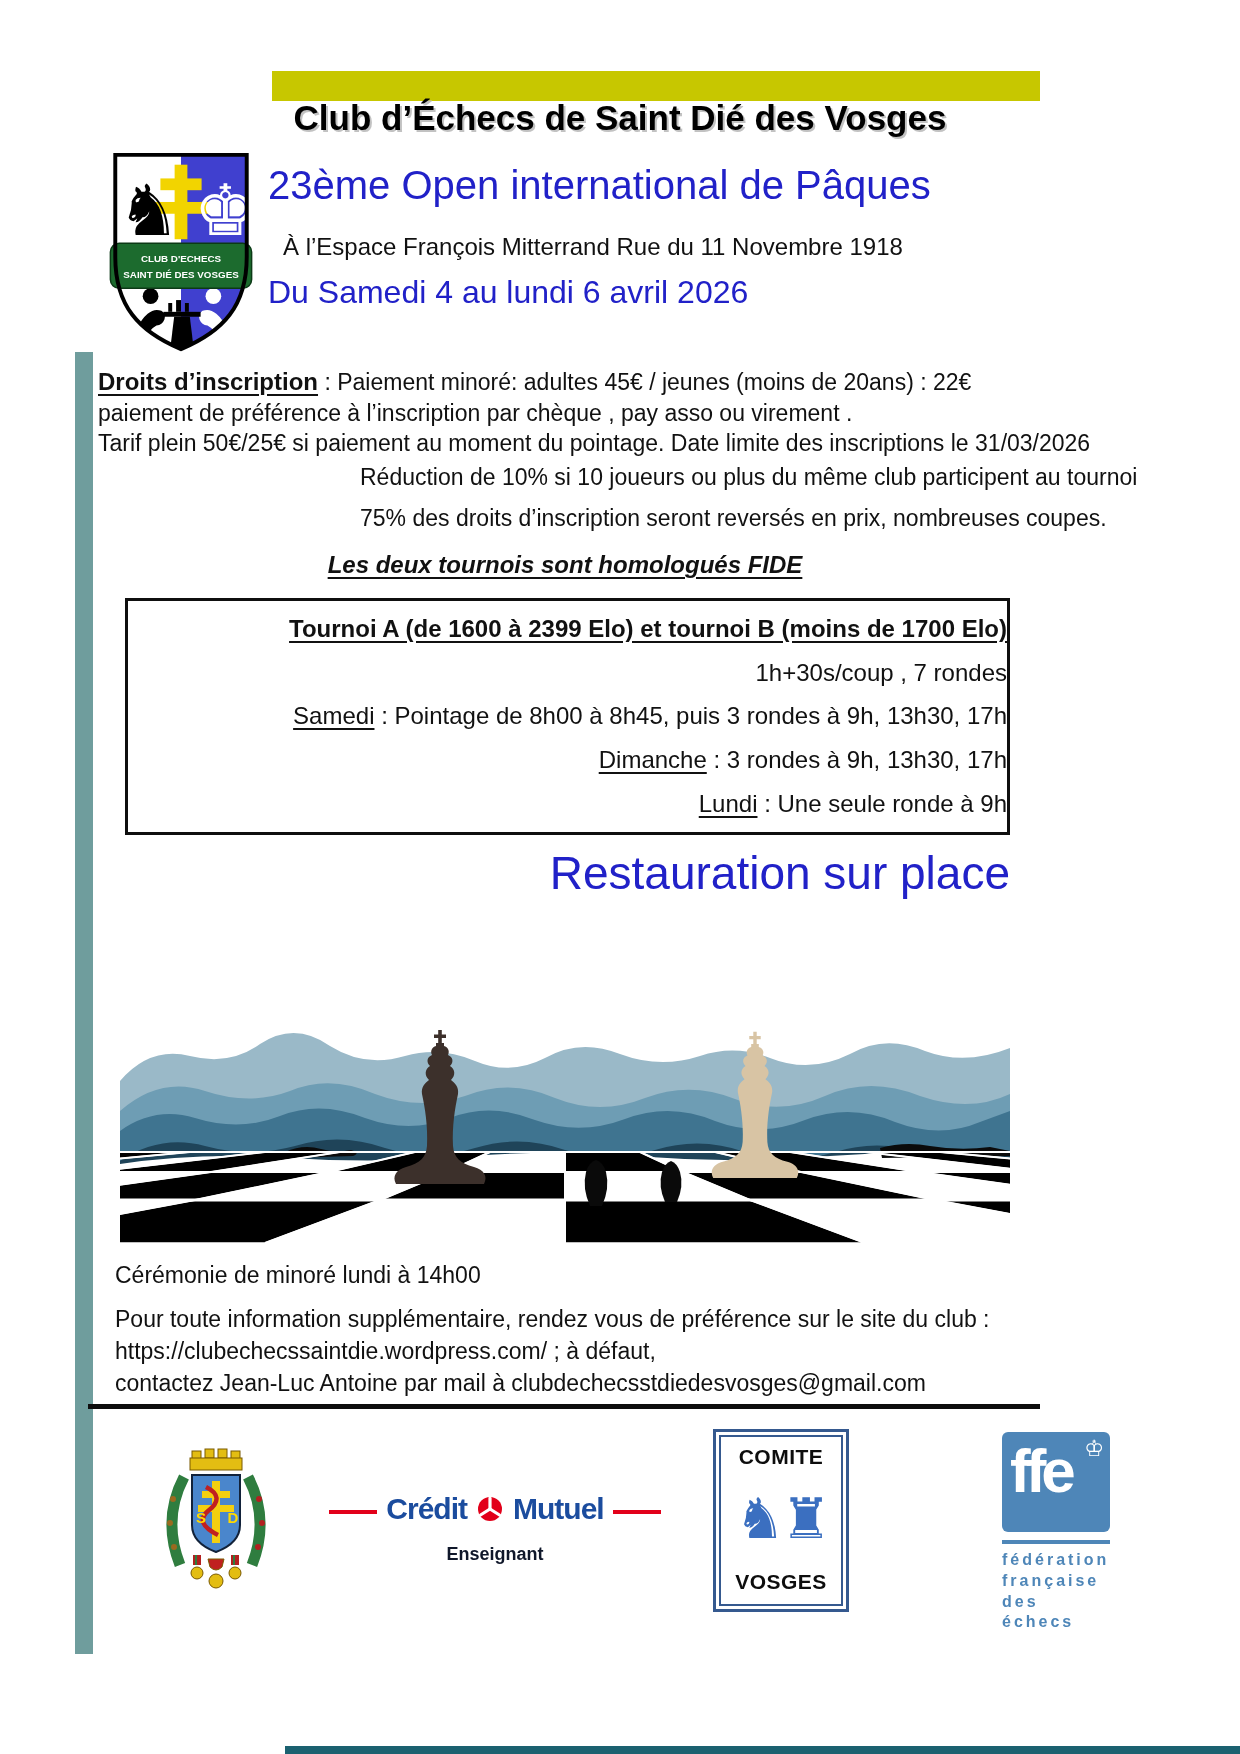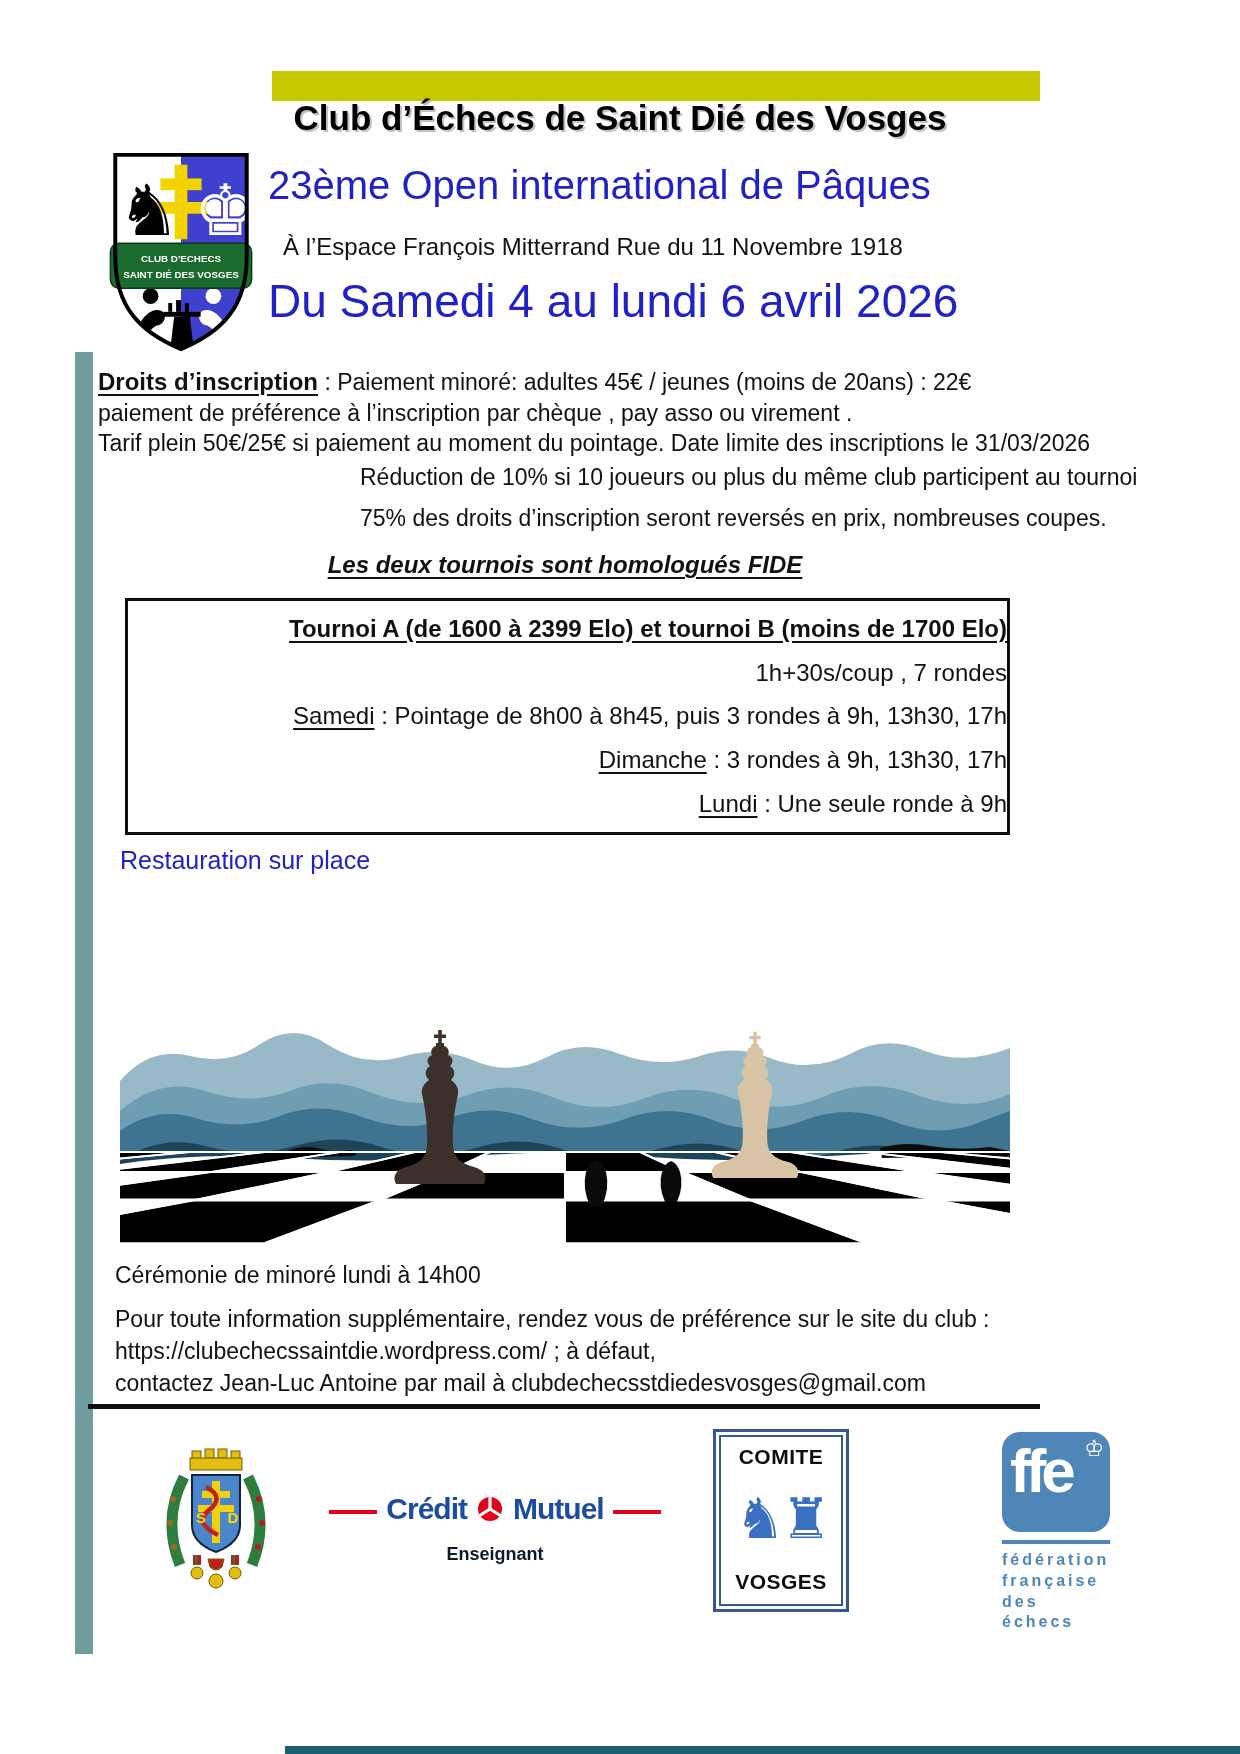--- a/index.html
+++ b/index.html
@@ -10,39 +10,39 @@
 
   .yellow-bar{left:272px;top:71px;width:768px;height:30px;background:#c7c700;}
   .teal-bar{left:75px;top:352px;width:18px;height:1302px;background:#6f9d9d;}
   .bottom-bar{left:285px;top:1746px;width:955px;height:8px;background:#1b6170;}
   .black-rule{left:88px;top:1404px;width:952px;height:5px;background:#0d0d0d;}
 
   .club-title{left:140px;top:98px;width:960px;text-align:center;
               font-size:35px;font-weight:700;color:#000;text-shadow:2px 2px 0 #c2c2c2;}
   .event-title{left:268px;top:163px;font-size:40px;color:#2121c8;}
   .venue-line{left:283px;top:233px;font-size:24px;color:#111;}
-  .dates-line{left:268px;top:274px;font-size:46px;color:#2121c8;}
+  .dates-line{left:268px;top:274px;font-size:32px;color:#2121c8;}
 
   .insc{left:98px;top:366px;font-size:23px;line-height:1.33;}
   .insc-head{font-size:24px;font-weight:700;text-decoration:underline;text-underline-offset:4px;}
   .centered-note{font-size:23px;}
   .note1{left:360px;top:464px;}
   .note2{left:360px;top:505px;}
 
   .fide-line{left:120px;top:551px;width:890px;text-align:center;
              font-size:24px;font-weight:700;font-style:italic;text-decoration:underline;text-underline-offset:4px;}
 
   .schedule-box{left:125px;top:598px;width:885px;height:237px;border:3px solid #0f0f0f;
                 display:flex;flex-direction:column;justify-content:space-around;align-items:flex-end;
                 box-sizing:border-box;padding:6px 0;}
   .schedule-box .row{font-size:24px;text-align:center;}
   .sched-title{font-weight:700;text-decoration:underline;text-underline-offset:4px;}
   .day-label{text-decoration:underline;text-underline-offset:4px;}
 
-  .resto-title{left:120px;top:846px;width:890px;text-align:left;font-size:25px;color:#2121c8;}
+  .resto-title{left:120px;top:846px;width:890px;text-align:right;font-size:46px;color:#2121c8;}
 
   .illustration{left:120px;top:906px;width:890px;height:337px;}
 
   .ceremony{left:115px;top:1262px;font-size:23px;}
   .closing-info{left:115px;top:1303px;font-size:23px;line-height:1.4;}
   .closing-info a, .link-text{color:#111;text-decoration:none;}
 
   
   .city-arms{left:146px;top:1446px;width:140px;height:152px;}
   .cm-logo{left:370px;top:1492px;width:250px;display:flex;flex-direction:column;align-items:center;}
@@ -50,21 +50,21 @@
   .cm-dash{width:48px;height:4px;background:#e2001a;margin-top:6px;}
   .cm-word{font-size:30px;font-weight:700;color:#1b4c9e;letter-spacing:-1px;}
   .cm-sub{font-size:18px;font-weight:700;color:#0f172a;margin-top:18px;}
   .comite-box{left:713px;top:1429px;width:136px;height:183px;border:3px solid #35598f;background:#fff;
               box-sizing:border-box;padding:3px;}
   .comite-inner{border:2px solid #35598f;height:100%;box-sizing:border-box;
                 display:flex;flex-direction:column;justify-content:space-between;align-items:center;padding:8px 0 10px 0;}
   .comite-word{font-size:21px;font-weight:700;color:#0d0d0d;letter-spacing:0.5px;}
   .comite-pieces{font-family:"DejaVu Sans",sans-serif;font-size:56px;color:#3b6fc0;line-height:0.9;letter-spacing:-4px;}
   .ffe-logo{left:1002px;top:1432px;width:112px;display:flex;flex-direction:column;align-items:flex-start;}
-  .ffe-square{width:108px;height:100px;background:#4e86b8;border-radius:18px;position:relative;}
+  .ffe-square{width:108px;height:100px;background:#4e86b8;border-radius:6px;position:relative;}
   .ffe-word{position:absolute;left:8px;top:8px;color:#fff;font-size:62px;font-weight:700;letter-spacing:-5px;line-height:1;}
   .ffe-crown{position:absolute;right:6px;top:4px;color:#fff;font-size:22px;font-family:"DejaVu Sans",sans-serif;}
   .ffe-line{width:108px;height:4px;background:#4e86b8;margin:8px 0 6px 0;}
   .ffe-sub{font-size:16px;font-weight:700;color:#4e86b8;letter-spacing:3px;line-height:1.3;}
 </style>
 </head>
 <body>
 
 <div class="page">
 

